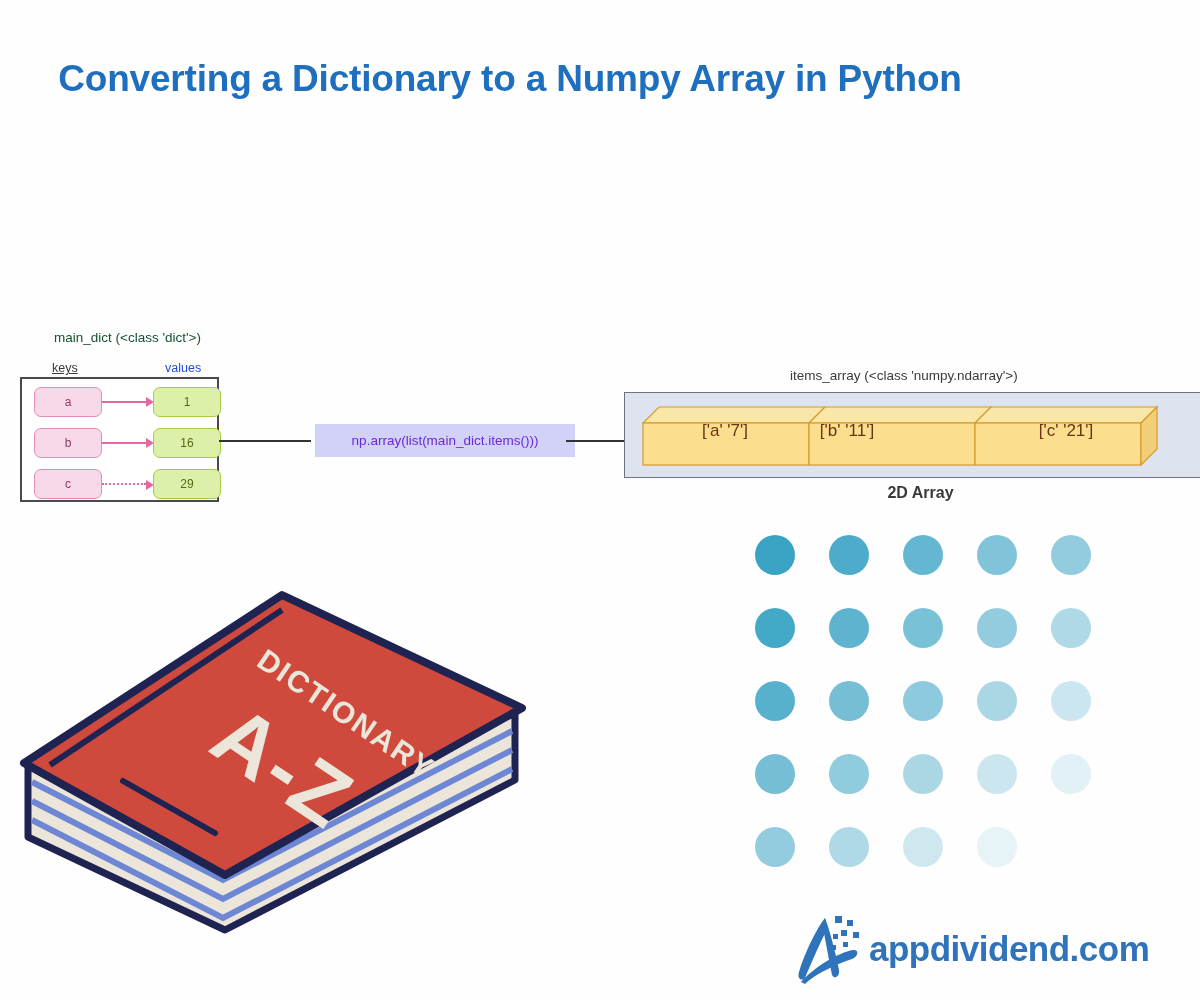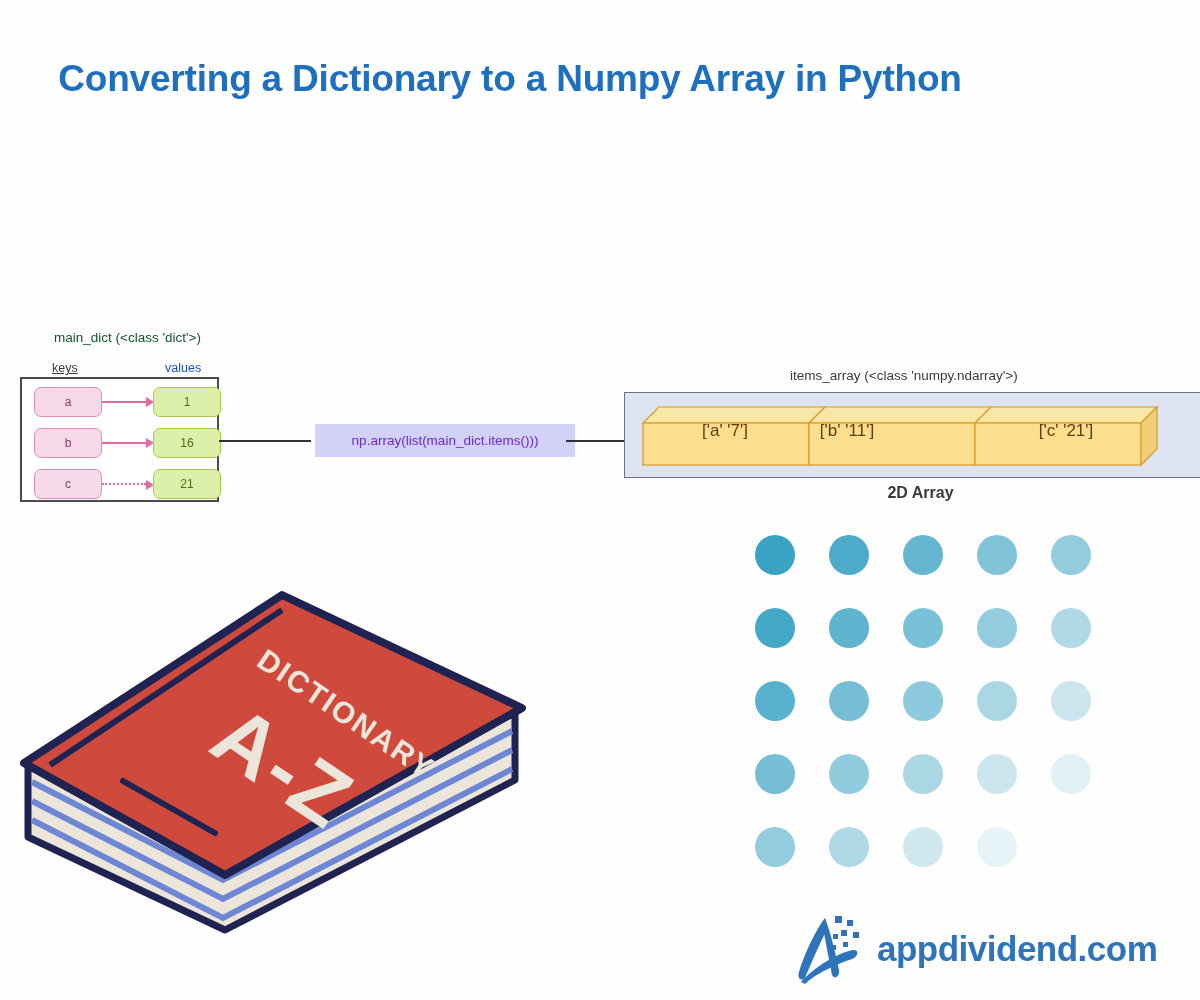--- a/index.html
+++ b/index.html
@@ -124,21 +124,21 @@
   #book { position: absolute; top: 575px; left: 10px; }
 
   
   #dots { position: absolute; top: 535px; left: 755px; }
   .dot { position: absolute; width: 40px; height: 40px; border-radius: 50%; }
 
   
   #logo { position: absolute; top: 912px; left: 795px; display: flex; align-items: center; }
   #logo-text {
     font-size: 35px; font-weight: bold; color: #2f74bb;
-    margin-left: 14px; letter-spacing: -0.5px;
+    margin-left: 6px; letter-spacing: -0.5px;
   }
 </style>
 </head>
 <body>
 
 <div id="page">
 
   <div id="title">Converting a Dictionary to a Numpy Array in Python</div>
 
   <div id="dict-label">main_dict (&lt;class 'dict'&gt;)</div>
@@ -152,21 +152,21 @@
       <div class="val-chip">1</div>
     </div>
     <div class="kv-row" style="top:49px">
       <div class="key-chip">b</div>
       <div class="kv-arrow"></div>
       <div class="val-chip">16</div>
     </div>
     <div class="kv-row" style="top:90px">
       <div class="key-chip">c</div>
       <div class="kv-arrow dotted"></div>
-      <div class="val-chip">21</div>
+      <div class="val-chip">29</div>
     </div>
   </div>
 
   <div id="conn-line-left"></div>
   <div id="code-box">np.array(list(main_dict.items()))</div>
   <div id="conn-line-right"></div>
 
   <div id="array-label">items_array (&lt;class 'numpy.ndarray'&gt;)</div>
 
   <div id="array-outer">

